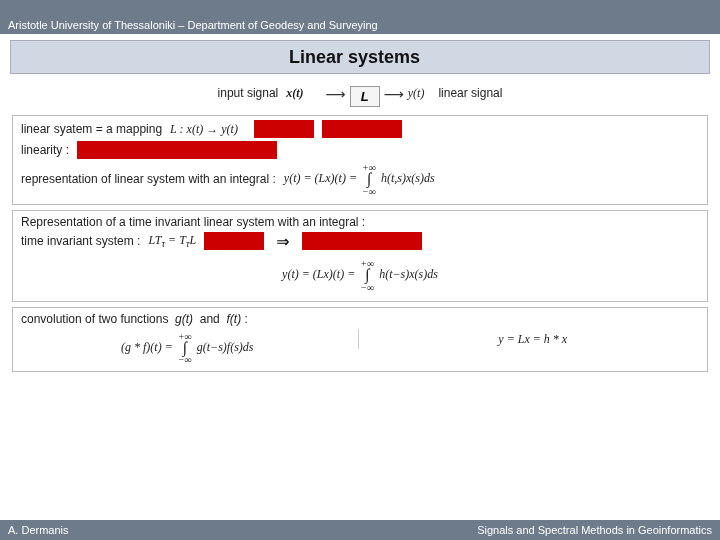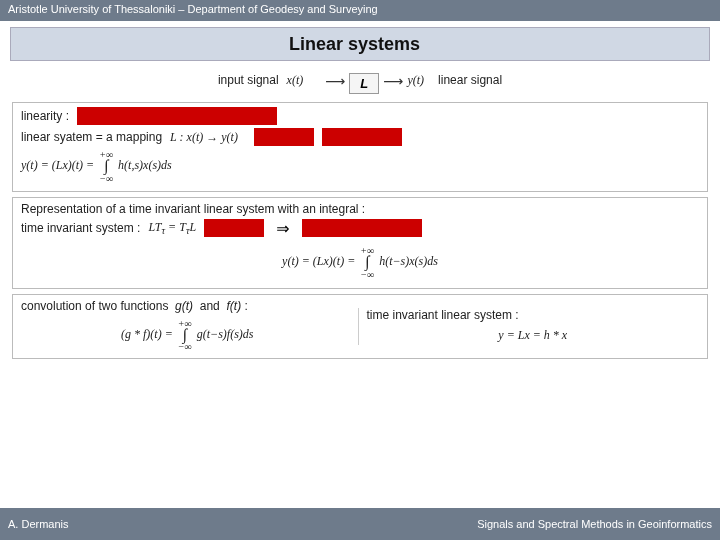--- a/index.html
+++ b/index.html
@@ -11,23 +11,23 @@
       background: #fff;
       overflow: hidden;
     }
 
     
     #topbar {
       background: #6e7b8b;
       color: #fff;
       font-size: 11px;
       padding: 3px 8px;
-      height: 21px;
-      display: flex;
-      align-items: flex-start;
+      height: 34px;
+      display: flex;
+      align-items: flex-end;
     }
 
     
     #title-section {
       background: #d0d8e4;
       border: 1px solid #aab;
       text-align: center;
       padding: 6px 11px 5px 0;
       margin: 6px 10px 4px 10px;
       font-size: 18px;
@@ -110,21 +110,21 @@
     
     #footer {
       position: absolute;
       bottom: 0;
       left: 0;
       right: 0;
       background: #6e7b8b;
       color: #fff;
       font-size: 11px;
       padding: 3px 8px;
-      height: 32px;
+      height: 20px;
       display: flex;
       justify-content: space-between;
       align-items: center;
     }
 
     .two-col {
       display: flex;
       gap: 4px;
       align-items: center;
     }
@@ -137,53 +137,54 @@
 </div>
 
 <div id="title-section">
   <span>Linear systems</span>
 </div>
 
 <div id="main-content">
 
   <div class="signal-row">
     <span class="signal-label">input signal</span>
-    <span class="math-formula" style="margin-right:18px;">
+    <span class="math-formula" style="margin-right:18px;font-weight:bold;">
       <i>x</i>(<i>t</i>)
     </span>
     <span class="arrow">⟶</span>
     <span class="system-block">
       <i>L</i>
     </span>
     <span class="arrow">⟶</span>
     <span class="math-formula" style="margin-right:6px;">
       <i>y</i>(<i>t</i>)
     </span>
     <span class="output-label">linear signal</span>
   </div>
 
   <div class="section-panel">
 
     <div class="section-row">
+      <span class="label-text">linear syatem = a mapping</span>
+
+      <span class="math-formula" style="margin-right:8px;">
+        <i>L</i> : <i>x</i>(<i>t</i>) → <i>y</i>(<i>t</i>)
+      </span>
+
+      <span class="redacted-block" style="width:60px;"></span>
+      <span class="redacted-block" style="width:80px;"></span>
+    </div>
+
+    <div class="section-row">
       <span class="label-text">linearity :</span>
       <span class="redacted-block" style="width:200px;"></span>
     </div>
 
     <div class="section-row">
-      <span class="label-text">linear syatem = a mapping</span>
-
-      <span class="math-formula" style="margin-right:8px;">
-        <i>L</i> : <i>x</i>(<i>t</i>) → <i>y</i>(<i>t</i>)
-      </span>
-
-      <span class="redacted-block" style="width:60px;"></span>
-      <span class="redacted-block" style="width:80px;"></span>
-    </div>
-
-    <div class="section-row">
+      <span class="label-text">representation of linear system with an integral :</span>
 
       <span class="math-formula">
         <i>y</i>(<i>t</i>) = (<i>Lx</i>)(<i>t</i>) = 
         <span style="display:inline-flex; flex-direction:column; align-items:center; font-size:10px; vertical-align:middle; margin:0 2px;">
           <span>+∞</span>
           <span style="font-size:16px; line-height:0.8;">∫</span>
           <span>−∞</span>
         </span>
         <i>h</i>(<i>t</i>,<i>s</i>)<i>x</i>(<i>s</i>)<i>ds</i>
       </span>
@@ -240,23 +241,20 @@
               <span>+∞</span>
               <span style="font-size:16px; line-height:0.8;">∫</span>
               <span>−∞</span>
             </span>
             <i>g</i>(<i>t</i>−<i>s</i>)<i>f</i>(<i>s</i>)<i>ds</i>
           </span>
         </div>
       </div>
 
       <div style="flex:1; padding-left:8px; border-left:1px solid #ccc;">
-        <div class="section-row">
-          <span class="label-text">time invariant linear system :</span>
-        </div>
         <div style="text-align:center; padding: 2px 0;">
           <span class="math-formula">
             <i>y</i> = <i>Lx</i> = <i>h</i> * <i>x</i>
           </span>
         </div>
       </div>
     </div>
   </div>
 
 </div>

